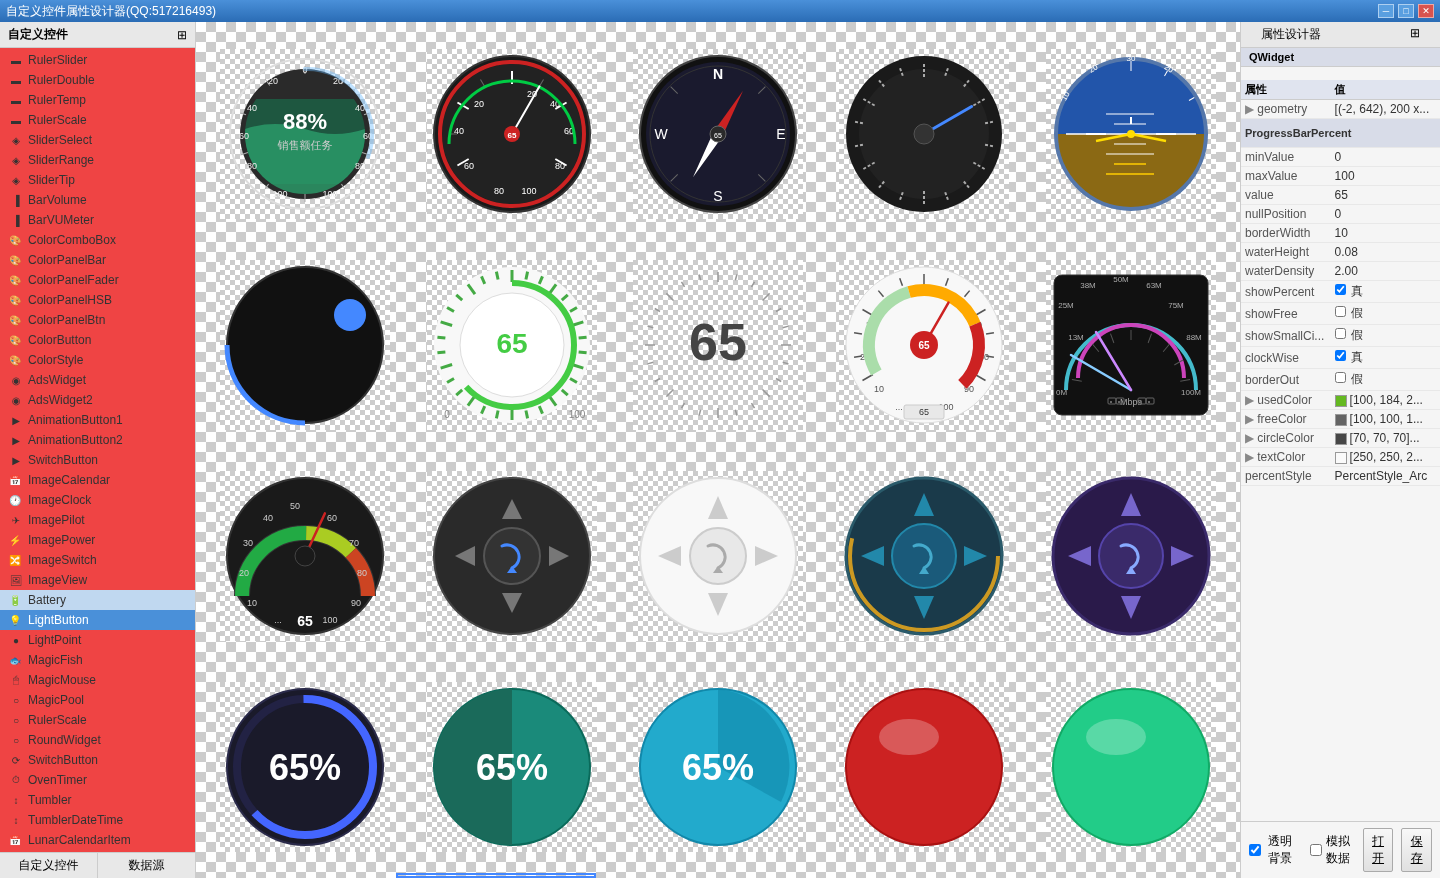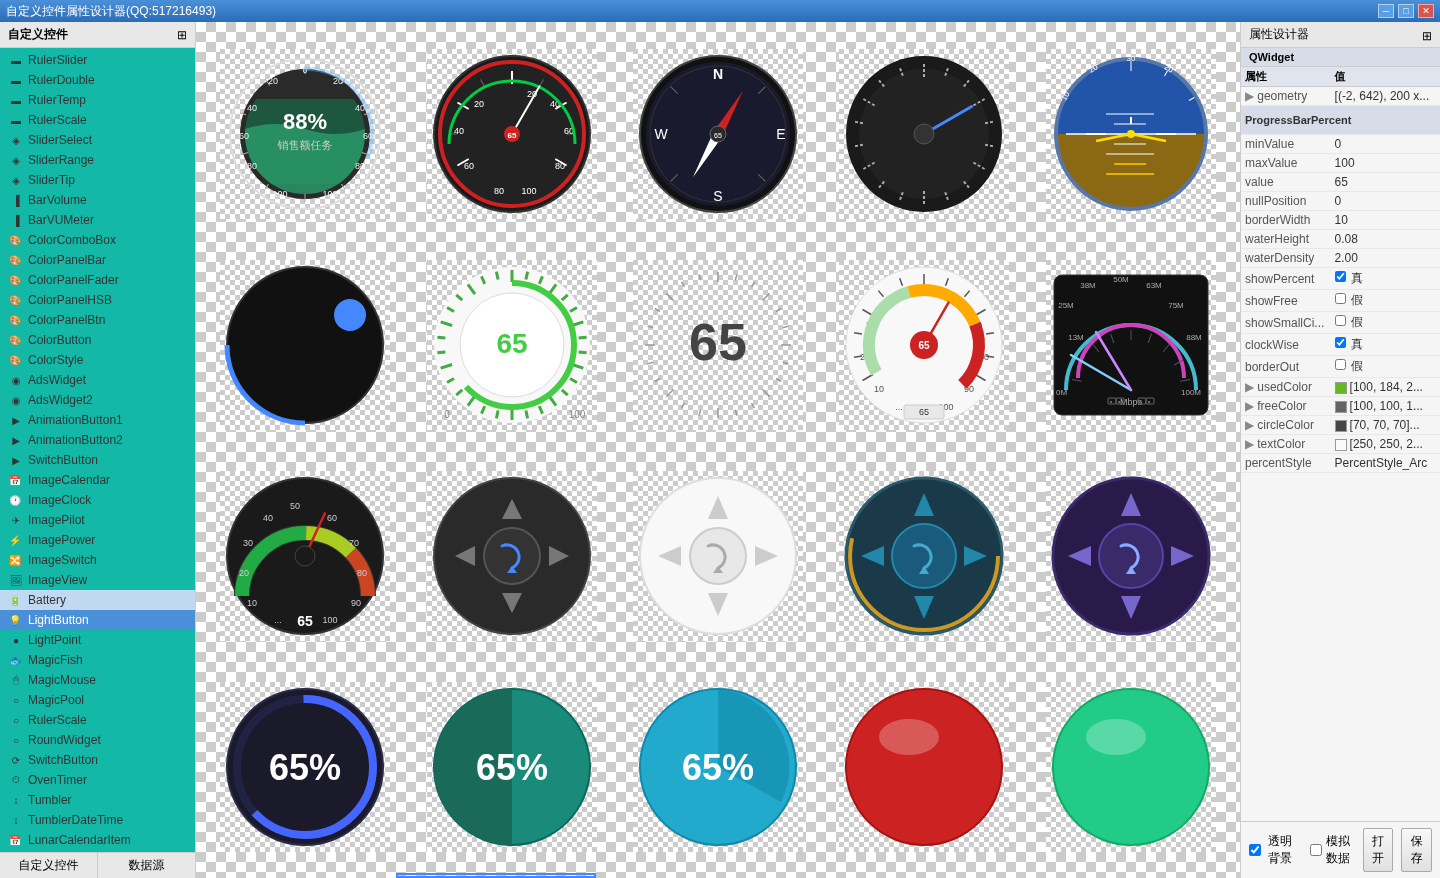--- a/index.html
+++ b/index.html
@@ -17,21 +17,21 @@
     }
     .title-bar-controls { display: flex; gap: 4px; }
     .title-btn { width: 16px; height: 14px; border: 1px solid rgba(255,255,255,0.5); background: #5a9fe0; color: white; font-size: 9px; cursor: pointer; display: flex; align-items: center; justify-content: center; }
     .title-btn.close { background: #d9534f; }
 
     .app-layout { display: flex; height: calc(878px - 22px); }
 
     
     .sidebar {
       width: 196px;
-      background: #14b8a6;
+      background: #ef4444;
       border-right: 1px solid #ccc;
       display: flex;
       flex-direction: column;
       overflow: hidden;
     }
     .sidebar-header {
       background: #e8e8e8;
       border-bottom: 1px solid #ccc;
       padding: 4px 8px;
       display: flex;
@@ -89,26 +89,26 @@
       width: 200px;
       background: #f5f5f5;
       border-left: 1px solid #ccc;
       display: flex;
       flex-direction: column;
       font-size: 12px;
     }
     .right-panel-header {
       background: #e8e8e8;
       border-bottom: 1px solid #ccc;
-      padding: 4px 8px;
+      padding: 4px 20px;
       display: flex;
       justify-content: space-between;
-      align-items: flex-end;
-    }
-    .prop-table { width: 100%; border-collapse: collapse; }
+      align-items: flex-start;
+    }
+    .prop-table { width: 100%; border-collapse: collapse; margin-top: 13px; }
     .prop-table td { padding: 2px 4px; border-bottom: 1px solid #e8e8e8; vertical-align: middle; }
     .prop-table td:first-child { color: #555; width: 45%; }
     .prop-table td:last-child { color: #333; }
     .prop-checkbox { width: 12px; height: 12px; margin-right: 4px; }
 
     .right-panel-footer {
       border-top: 1px solid #ccc;
       padding: 6px 8px;
       display: flex;
       flex-direction: row;
@@ -117,20 +117,21 @@
     .footer-checkboxes { display: flex; gap: 12px; align-items: center; }
     .footer-buttons { display: flex; gap: 8px; }
     .footer-btn {
       flex: 1;
       padding: 4px 8px;
       border: 1px solid #aaa;
       background: linear-gradient(to bottom, #f8f8f8, #e0e0e0);
       cursor: pointer;
       font-size: 12px;
       border-radius: 2px;
+      text-decoration: underline;
     }
 
     .widget-cell {
       display: flex;
       align-items: center;
       justify-content: center;
       position: relative;
     }
 
     svg text { font-family: 'Microsoft YaHei', Arial, sans-serif; }

